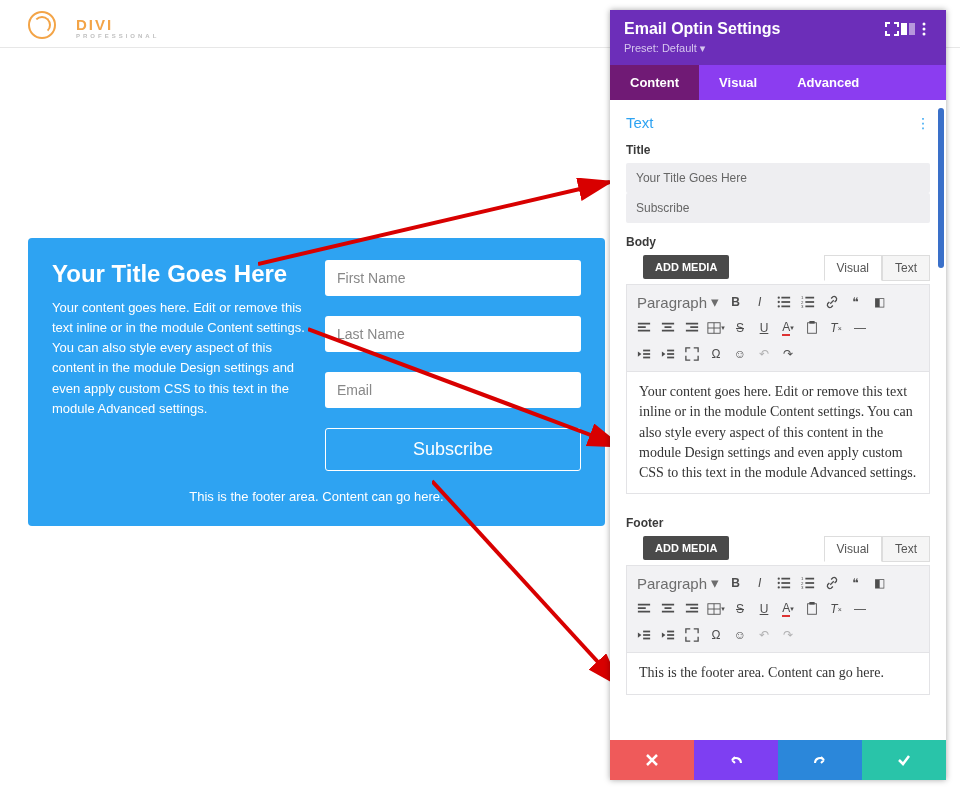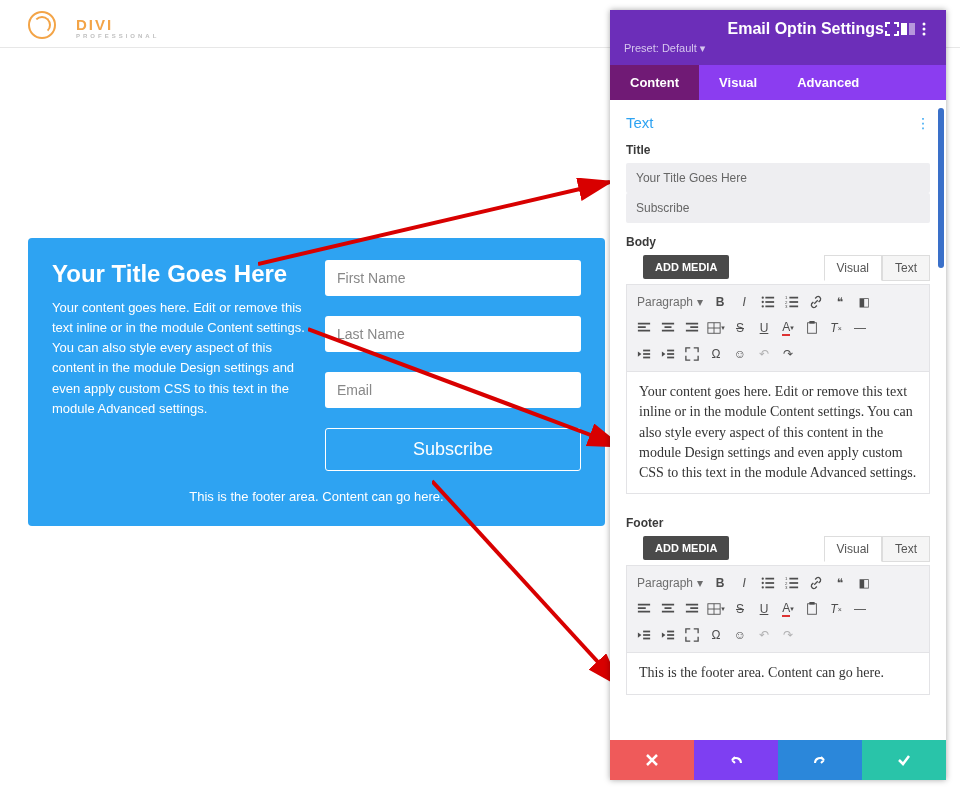--- a/index.html
+++ b/index.html
@@ -62,21 +62,21 @@
   .panel {
     position:absolute;
     top: 10px; right: 14px;
     width: 336px;
     height: 770px;
     display:flex; flex-direction:column;
     box-shadow: 0 0 6px rgba(0,0,0,.35);
     background:#fff;
   }
   .panel-head { background:#6c2eb9; color:#fff; }
-  .panel-title-row { display:flex; align-items:center; padding:10px 14px 4px 14px; text-align:right;}
+  .panel-title-row { display:flex; align-items:center; padding:10px 14px 4px 14px; }
   .panel-title { font-size:16px; font-weight:600; flex:1;}
   .panel-ico { width:16px; height:16px; display:flex; align-items:center; justify-content:center; cursor:pointer;}
   .panel-ico svg{width:16px;height:16px;fill:#fff;}
   .panel-preset { font-size:11px; padding:0 14px 10px 14px; color:#d6c6ee;}
   .panel-tabs { display:flex; background:#8b3df0;}
   .panel-tab { padding:10px 20px; color:#fff; font-size:13px; font-weight:600; cursor:pointer;}
   .panel-tab.active { background:#701a75;}
   .panel-body { flex:1; overflow:auto; padding: 14px 16px; position:relative;}
   .scrollbar { position:absolute; right:2px; top:8px; width:6px; height:160px; background:#3a70c9; border-radius:3px;}
   .section-head { display:flex; align-items:center; justify-content:space-between; margin-bottom:10px;}
@@ -92,21 +92,21 @@
     font-size:11px; font-weight:600; border-radius:2px; margin-bottom:6px; cursor:pointer;margin-left:17px;
   }
   .editor-tabs{ float:right; display:flex;}
   .ed-tab{ font-size:12px; padding:5px 12px; border:1px solid #ddd; cursor:pointer; background:#f5f5f5;}
   .ed-tab.active{ background:#fff; border-bottom:1px solid #fff;}
   .toolbar{
     clear:both; background:#f2f2f4; border:1px solid #e3e3e6;
     padding:4px 6px; margin-top:-1px;
   }
   .tb-row{ display:flex; align-items:center; flex-wrap:nowrap; gap:2px; padding:2px 0;}
-  .tb-para{ font-size:12px; color:#6d6d6d; padding:2px 4px; display:flex; align-items:center; gap:4px;}
+  .tb-para{ font-size:15px; color:#6d6d6d; padding:2px 4px; display:flex; align-items:center; gap:4px;}
   .tb-btn{ width:22px; height:22px; display:flex; align-items:center; justify-content:center; font-size:12px; color:#4e4e4e; cursor:pointer; border-radius:2px;}
   .tb-btn svg{width:14px;height:14px;fill:#4e4e4e;}
   .rte{
     border:1px solid #e3e3e6; border-top:none;
     padding:10px 12px; font-family: Georgia, serif; font-size:14px; line-height:1.45;
     color:#333; min-height:82px;
   }
   .panel-foot{ display:flex; height:40px;}
   .foot-btn{ flex:1; display:flex; align-items:center; justify-content:center; color:#fff; cursor:pointer;}
   .f-red{background:#ef5a5a;} .f-purple{background:#7e3ff2;} .f-blue{background:#2b87da;} .f-green{background:#29c4a9;}

